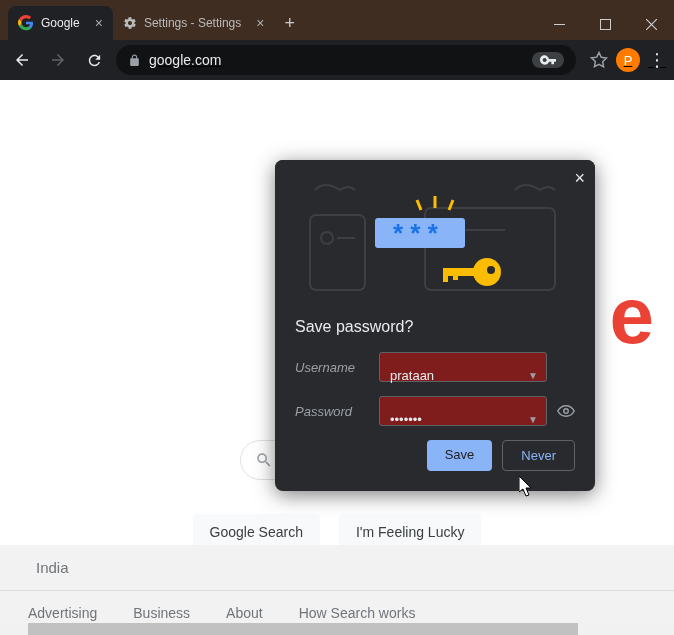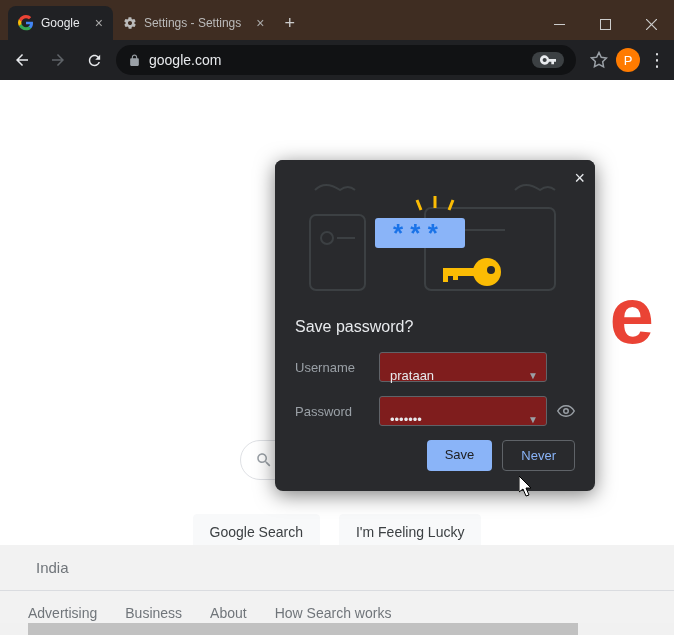--- a/index.html
+++ b/index.html
@@ -8,21 +8,21 @@
 .title-bar { height:40px; background:#3f2d22; display:flex; align-items:flex-end; }
 .tabs { display:flex; height:34px; align-items:center; }
 .tab { display:flex; align-items:center; height:34px; padding:0 10px; color:#ccc; font-size:12px; gap:7px; position:relative; }
 .tab.active { background:#202124; border-radius:8px 8px 0 0; color:#e8eaed; margin-left:8px; }
 .tab.inactive { color:#bbb; }
 .tab-close { font-size:14px; margin-left:8px; color:#aaa; }
 .new-tab { color:#ccc; font-size:18px; padding:0 10px; }
 .win-controls { margin-left:auto; display:flex; }
 .win-btn { width:46px; height:32px; display:flex; align-items:center; justify-content:center; color:#ccc; font-size:12px; }
 
-.addr-bar { height:40px; background:#202124; display:flex; align-items:center; padding:4px 8px; gap:8px; }
+.addr-bar { height:40px; background:#202124; display:flex; align-items:center; padding:4px 8px; gap:8px;text-decoration:underline; }
 .nav-btn { width:28px; height:28px; display:flex; align-items:center; justify-content:center; color:#9aa0a6; }
 .nav-btn.enabled { color:#e8eaed; }
 .omnibox { flex:1; height:30px; background:#111214; border-radius:15px; display:flex; align-items:center; padding:0 12px; gap:8px; }
 .lock { color:#9aa0a6; }
 .url { color:#e8eaed; font-size:14px; }
 .key-pill { background:#3c4043; border-radius:12px; padding:3px 8px; color:#e8eaed; margin-left:auto; }
 .star { color:#9aa0a6; margin-left:6px; }
 .avatar { width:24px; height:24px; border-radius:50%; background:#ff7b00; color:#fff; display:flex; align-items:center; justify-content:center; font-size:13px; font-weight:500; }
 .menu { color:#e8eaed; font-size:18px; }
 
@@ -30,31 +30,31 @@
 .logo-frag { position:absolute; right:20px; top:190px; font-size:80px; font-weight:700; color:#ea4335; font-family:"Product Sans",Arial,sans-serif; }
 .search-box { position:absolute; left:240px; top:360px; width:80px; height:40px; border:1px solid #dfe1e5; border-radius:22px; display:flex; align-items:center; padding-left:14px; }
 .search-icon { color:#9aa0a6; }
 .gbuttons { position:absolute; top:434px; left:0; width:100%; display:flex; justify-content:center; gap:19px; }
 .gbtn { background:#f8f9fa; border:1px solid #f8f9fa; border-radius:4px; padding:9px 16px; font-size:14px; color:#3c4043; }
 .offered { position:absolute; top:494px; left:0; width:100%; font-size:13px; color:#4d5156; padding-left:210px; white-space:nowrap; }
 .offered a { color:#1a0dab; text-decoration:none; margin:0 4px; }
 
 .footer { position:absolute; bottom:0; left:0; right:0; background:#f2f2f2; }
 .footer-top { padding:14px 36px; font-size:15px; color:#70757a; border-bottom:1px solid #dadce0; }
-.footer-bot { padding:14px 28px; font-size:14px; color:#70757a; display:flex; gap:28px; }
+.footer-bot { padding:14px 28px; font-size:14px; color:#70757a; display:flex; gap:36px; }
 .scroll-track { height:12px; background:#f1f1f1; position:absolute; bottom:0; left:0; right:0; }
 .scroll-thumb { height:12px; background:#c1c1c1; width:550px; margin-left:28px; }
 
 .dialog { position:absolute; top:80px; left:275px; width:320px; background:#292a2d; border-radius:8px; box-shadow:0 4px 20px rgba(0,0,0,.5); color:#e8eaed; overflow:hidden; }
 .dlg-close { position:absolute; top:8px; right:10px; color:#e8eaed; font-size:18px; z-index:2; }
 .dlg-illus { height:140px; background:#292a2d; position:relative; display:flex; align-items:center; justify-content:center; overflow:hidden; }
 .dlg-body { padding:18px 20px 20px; }
 .dlg-title { font-size:16px; margin-bottom:16px; }
 .dlg-row { display:flex; align-items:center; margin-bottom:14px; gap:10px; }
-.dlg-label { width:74px; font-size:13px; color:#9aa0a6; }
+.dlg-label { width:74px; font-size:13px; color:#9aa0a6;font-style:italic; }
 .dlg-field { flex:1; position:relative; background:#7f1d1d; border:1px solid #5f6368; border-radius:3px; height:30px; display:flex; align-items:center; padding:16px 28px 0 10px; font-size:13px; }
 .dlg-field .chev { position:absolute; right:8px; color:#9aa0a6; font-size:10px; }
 .eye { color:#9aa0a6; width:18px; text-align:center; }
 .dlg-actions { display:flex; justify-content:flex-end; gap:10px; }
 .dbtn { padding:7px 18px; border-radius:4px; font-size:13px; }
 .dbtn.primary { background:#8ab4f8; color:#202124; }
 .dbtn.secondary { background:transparent; border:1px solid #5f6368; color:#8ab4f8; }
 
 .cursor { position:absolute; top:396px; left:519px; z-index:10; pointer-events:none; }
 

